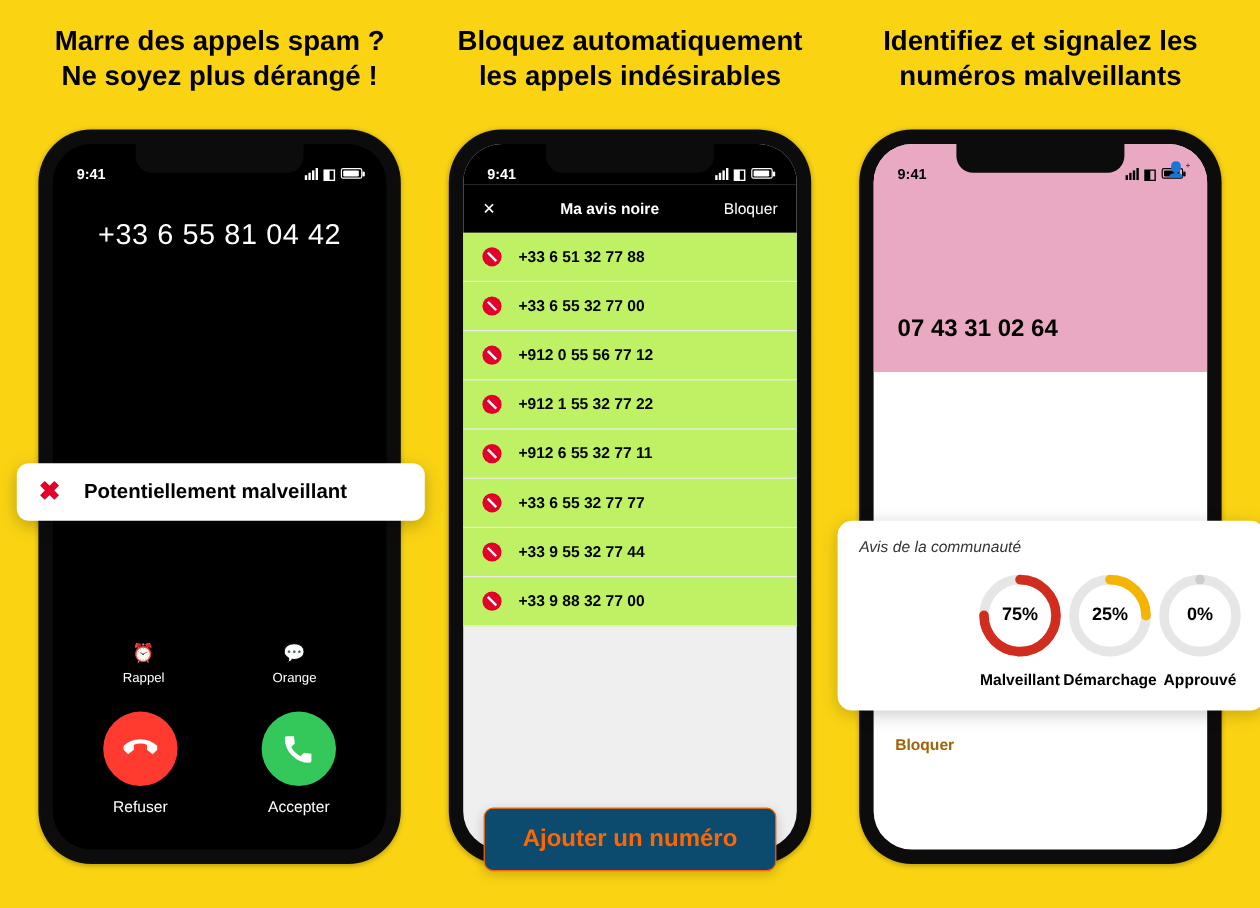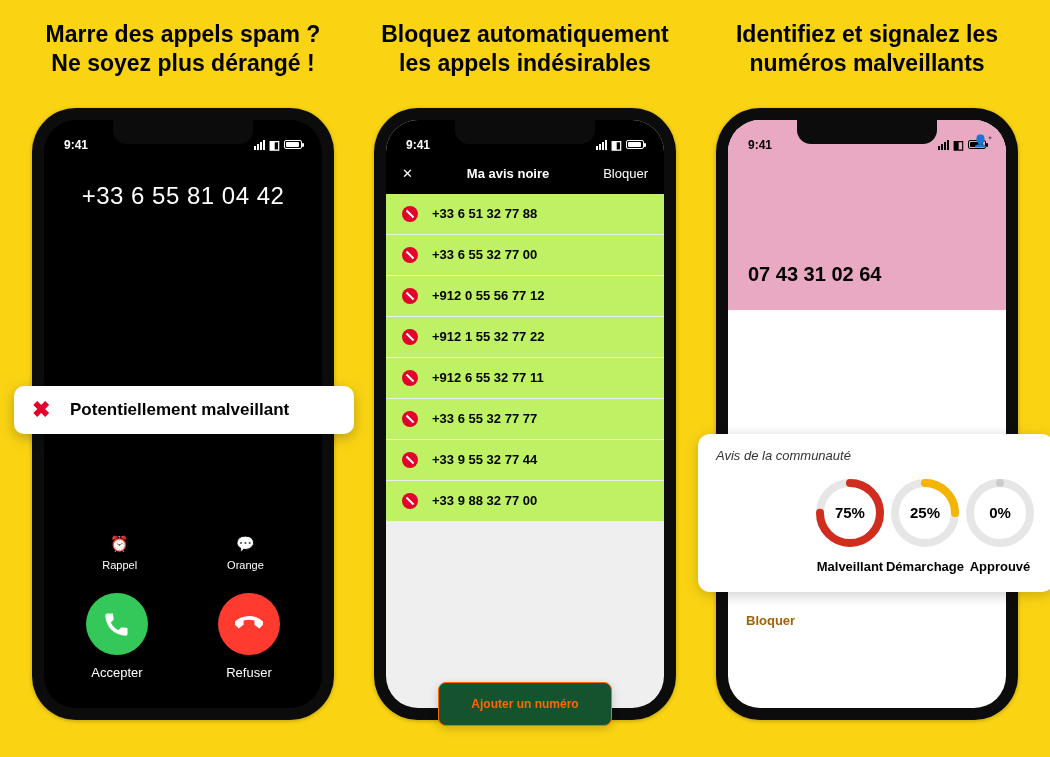--- a/index.html
+++ b/index.html
@@ -109,21 +109,21 @@
 
   
   .scr-list { background:#efefef; display:flex; flex-direction:column;}
   .list-hdr { background:#000;color:#fff;height:40px;display:flex;align-items:center;justify-content:space-between;padding:0 16px;font-size:13px;}
   .list-hdr .ttl{font-weight:600;}
   .rows { background:#bef264;}
   .row { display:flex;align-items:center;gap:14px;padding:12px 16px;border-bottom:1px solid #ececec;font-size:13px;font-weight:600;}
   .badge-block { width:16px;height:16px;border-radius:50%;background:#e3002b;position:relative;flex-shrink:0;}
   .badge-block::after{content:"";position:absolute;left:50%;top:50%;width:10px;height:2px;background:#fff;transform:translate(-50%,-50%) rotate(45deg);}
   .add-btn-wrap{position:absolute;left:0;right:0;bottom:-6px;display:flex;justify-content:center;z-index:60;}
-  .add-btn{background:#14532d;color:#ff6600;border:1px solid #ff6600;font-weight:700;font-size:12px;padding:14px 32px;border-radius:8px;box-shadow:0 3px 10px rgba(0,0,0,.18);}
+  .add-btn{background:#0c4a6e;color:#ff6600;border:1px solid #ff6600;font-weight:700;font-size:20px;padding:14px 32px;border-radius:8px;box-shadow:0 3px 10px rgba(0,0,0,.18);}
 
   
   .scr-rep { background:#fff; display:flex;flex-direction:column;}
   .pink { background:#e9a9c2; height:190px; position:relative;}
   .pink .person{position:absolute;top:12px;right:14px;font-size:12px;color:#333;}
   .pink .pnum{position:absolute;bottom:24px;left:20px;font-size:20px;font-weight:800;color:#000;}
   .community-card{
     position:absolute;left:-18px;top:326px;width:356px;
     background:#fff;border-radius:12px;box-shadow:0 3px 14px rgba(0,0,0,.2);
     padding:14px 18px 18px;z-index:60;
@@ -171,34 +171,34 @@
             <div class="mic">⏰</div>
             <div>Rappel</div>
           </div>
           <div class="mini">
             <div class="mic">💬</div>
             <div>Orange</div>
           </div>
         </div>
         <div class="big-row">
           <div class="big">
+            <div class="ball red">
+              <svg viewBox="0 0 24 24">
+                  <path d="M21 15.46l-5.27-.61-2.52 2.52a15.05 15.05 0 01-6.59-6.59l2.53-2.53L8.54 3H3.5A1.5 1.5 0 002 4.5 17.5 17.5 0 0019.5 22a1.5 1.5 0 001.5-1.5v-5.04z" transform="rotate(135 12 12)"></path>
+                </svg>
+            </div>
+            <div class="lab">Refuser</div>
+          </div>
+          <div class="big">
             <div class="ball green">
               <svg viewBox="0 0 24 24">
                   <path d="M21 15.46l-5.27-.61-2.52 2.52a15.05 15.05 0 01-6.59-6.59l2.53-2.53L8.54 3H3.5A1.5 1.5 0 002 4.5 17.5 17.5 0 0019.5 22a1.5 1.5 0 001.5-1.5v-5.04z"></path>
                 </svg>
             </div>
             <div class="lab">Accepter</div>
-          </div>
-          <div class="big">
-            <div class="ball red">
-              <svg viewBox="0 0 24 24">
-                  <path d="M21 15.46l-5.27-.61-2.52 2.52a15.05 15.05 0 01-6.59-6.59l2.53-2.53L8.54 3H3.5A1.5 1.5 0 002 4.5 17.5 17.5 0 0019.5 22a1.5 1.5 0 001.5-1.5v-5.04z" transform="rotate(135 12 12)"></path>
-                </svg>
-            </div>
-            <div class="lab">Refuser</div>
           </div>
         </div>
       </div>
     </div>
     <div class="warn-card">
       <span class="x">✖</span>
       <span>Potentiellement malveillant</span>
     </div>
   </div>
 </div>

